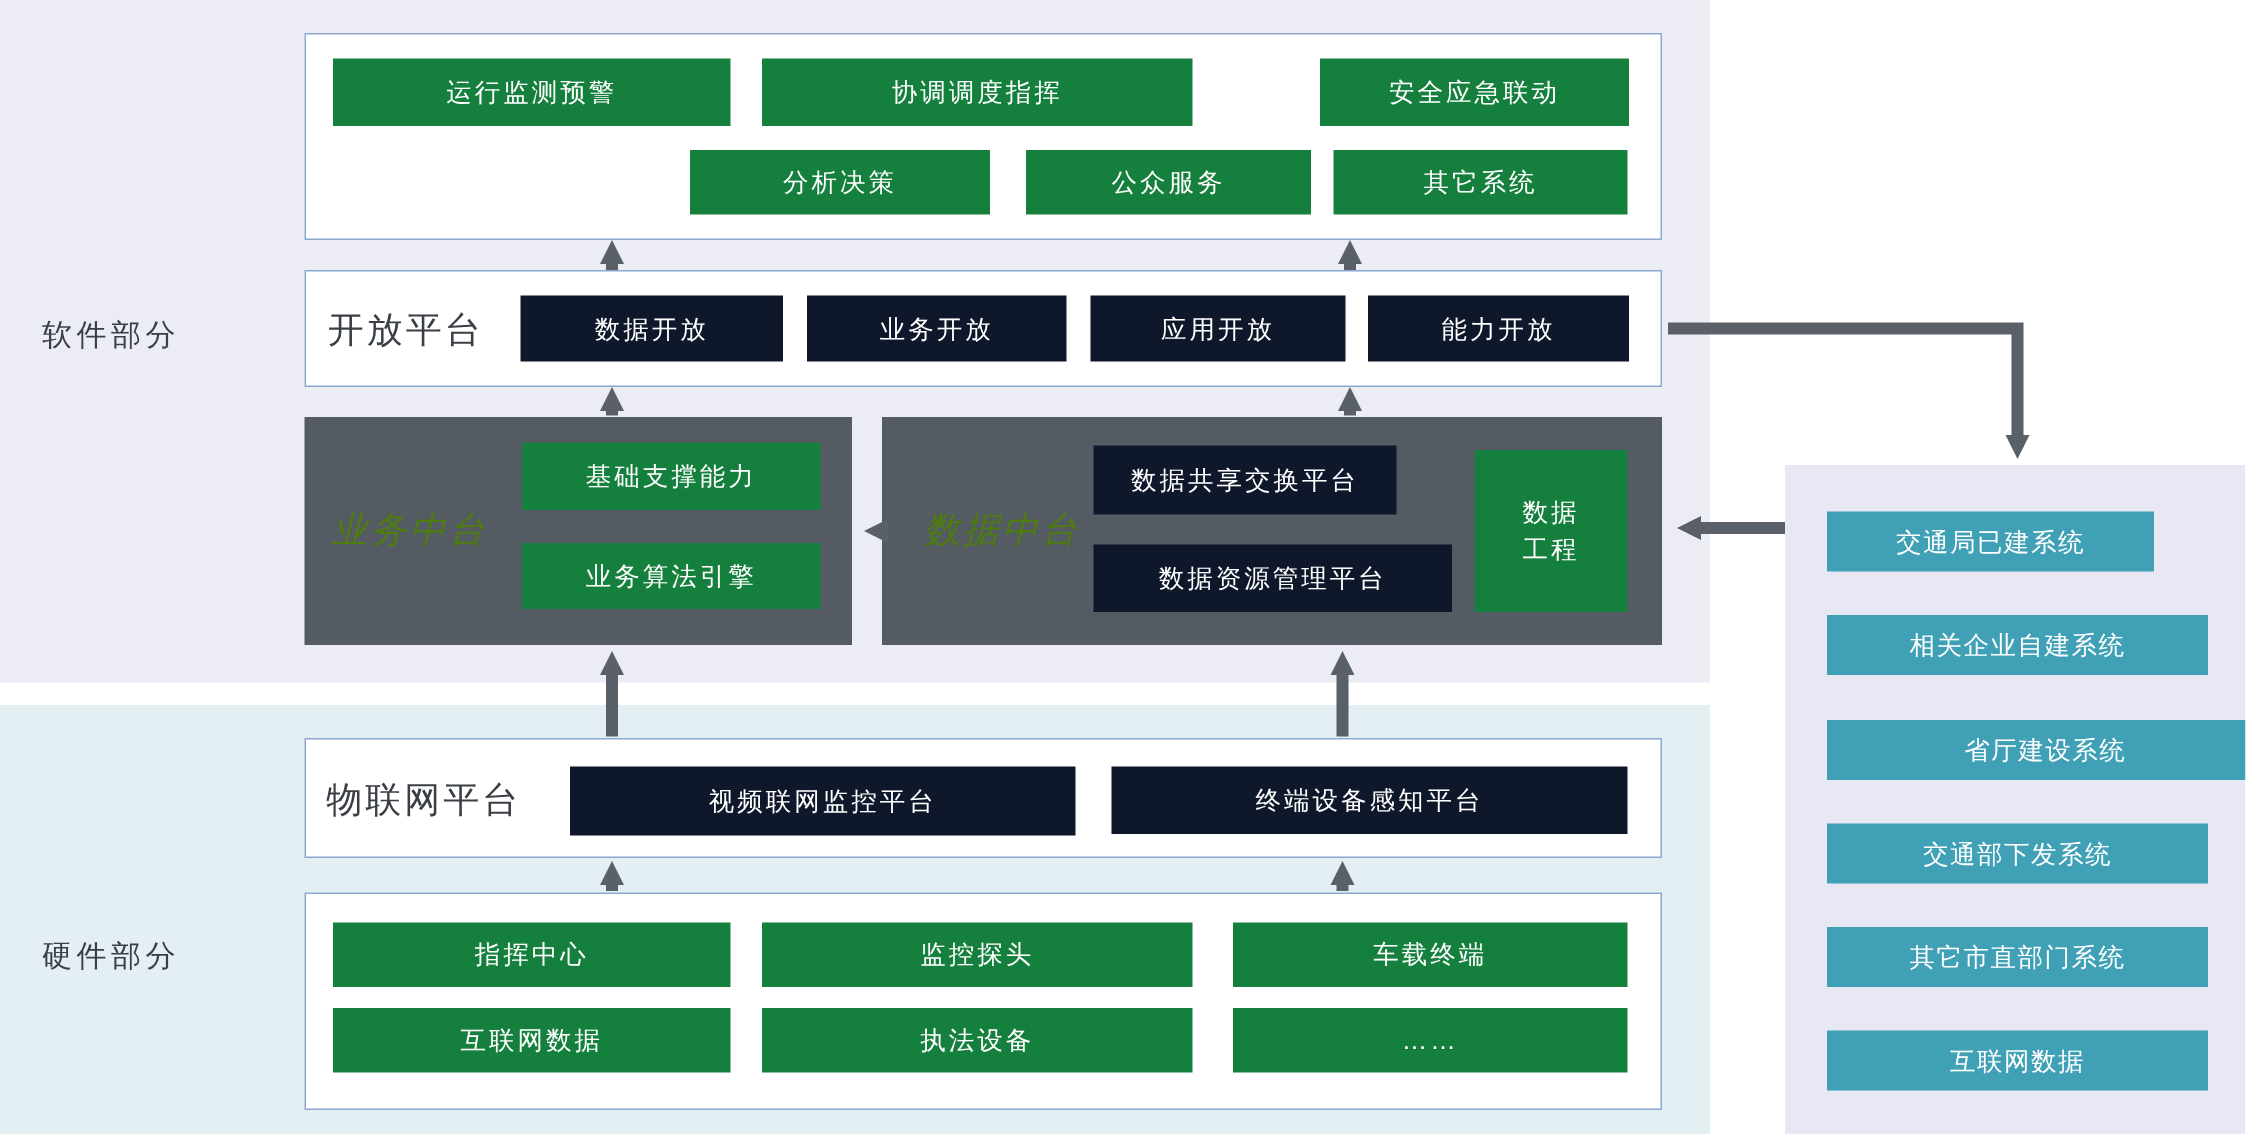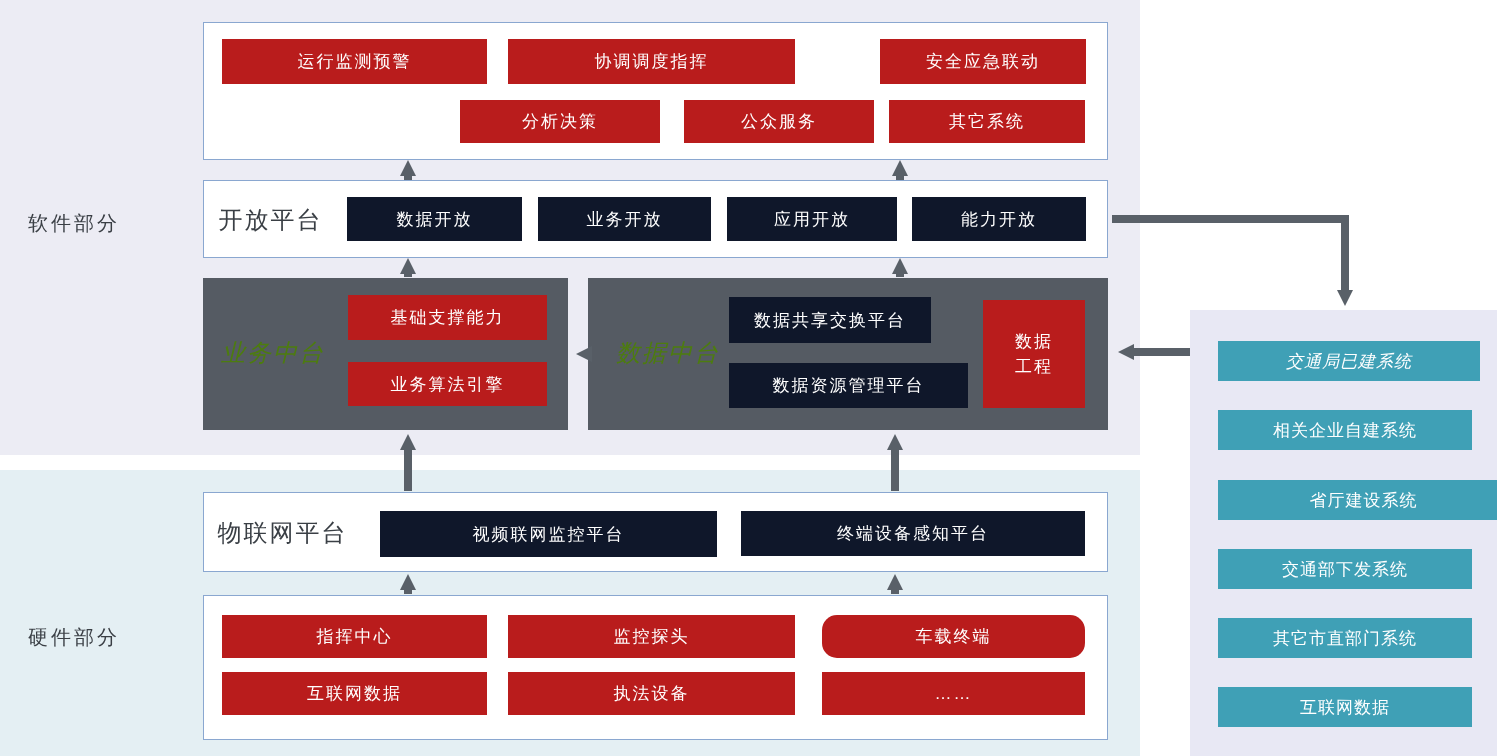--- a/index.html
+++ b/index.html
@@ -14,21 +14,21 @@
   .abs { position: absolute; box-sizing: border-box; }
   .band-software { background: #ececf4; }
   .band-hardware { background: #e4eff3; }
   .panel-right   { background: #e8e8f4; }
   .box-white { background: #ffffff; border: 1px solid #8aa7d0; }
   .ctr-gray  { background: #555b63; }
   .btn {
     display: flex; align-items: center; justify-content: center;
     color: #ffffff; font-size: 17px; letter-spacing: 2px; text-align: center;
   }
-  .btn-md   { background: #b91c1c; }
+  .btn-md   { background: #15803d; }
   .btn-dk   { background: #0f172a; }
   .btn-teal { background: #3fa0b6; letter-spacing: 1px; }
   .btn-tall { white-space: pre-line; line-height: 1.5; }
   .lbl {
     display: flex; align-items: center; justify-content: center;
     font-size: 24px; letter-spacing: 2px;
   }
   .lbl-dark  { color: #3a3f45; }
   .lbl-white { color: #4d7c0f; font-style: italic; }
   .side-label { font-size: 20px; color: #3a3f45; letter-spacing: 3px; }
@@ -74,26 +74,26 @@
 工程</div>
 
   <div class="abs box-white" style="left:203px; top:492px; width:905px; height:80px;"></div>
   <div class="abs lbl lbl-dark" style="left:210px; top:505px; width:145px; height:55px;">物联网平台</div>
   <div class="abs btn btn-dk" style="left:380px; top:511px; width:337px; height:46px;">视频联网监控平台</div>
   <div class="abs btn btn-dk" style="left:741px; top:511px; width:344px; height:45px;">终端设备感知平台</div>
 
   <div class="abs box-white" style="left:203px; top:595px; width:905px; height:145px;"></div>
   <div class="abs btn btn-md" style="left:222px; top:615px; width:265px; height:43px;">指挥中心</div>
   <div class="abs btn btn-md" style="left:508px; top:615px; width:287px; height:43px;">监控探头</div>
-  <div class="abs btn btn-md" style="left:822px; top:615px; width:263px; height:43px;border-radius:15px;">车载终端</div>
+  <div class="abs btn btn-md" style="left:822px; top:615px; width:263px; height:43px;">车载终端</div>
   <div class="abs btn btn-md" style="left:222px; top:672px; width:265px; height:43px;">互联网数据</div>
   <div class="abs btn btn-md" style="left:508px; top:672px; width:287px; height:43px;">执法设备</div>
   <div class="abs btn btn-md" style="left:822px; top:672px; width:263px; height:43px;">……</div>
 
-  <div class="abs btn btn-teal" style="left:1218px; top:341px; width:262px; height:40px;font-style:italic;">交通局已建系统</div>
+  <div class="abs btn btn-teal" style="left:1218px; top:341px; width:218px; height:40px;">交通局已建系统</div>
   <div class="abs btn btn-teal" style="left:1218px; top:410px; width:254px; height:40px;">相关企业自建系统</div>
   <div class="abs btn btn-teal" style="left:1218px; top:480px; width:291px; height:40px;">省厅建设系统</div>
   <div class="abs btn btn-teal" style="left:1218px; top:549px; width:254px; height:40px;">交通部下发系统</div>
   <div class="abs btn btn-teal" style="left:1218px; top:618px; width:254px; height:40px;">其它市直部门系统</div>
   <div class="abs btn btn-teal" style="left:1218px; top:687px; width:254px; height:40px;">互联网数据</div>
 
   <svg class="connectors" width="1497" height="756" viewBox="0 0 1497 756">
     <defs>
       <marker id="ah" viewBox="0 0 10 10" refX="5" refY="5" markerWidth="16" markerHeight="22" markerUnits="userSpaceOnUse" orient="auto">
         <path d="M0,0 L10,5 L0,10 Z" fill="#596068"></path>

